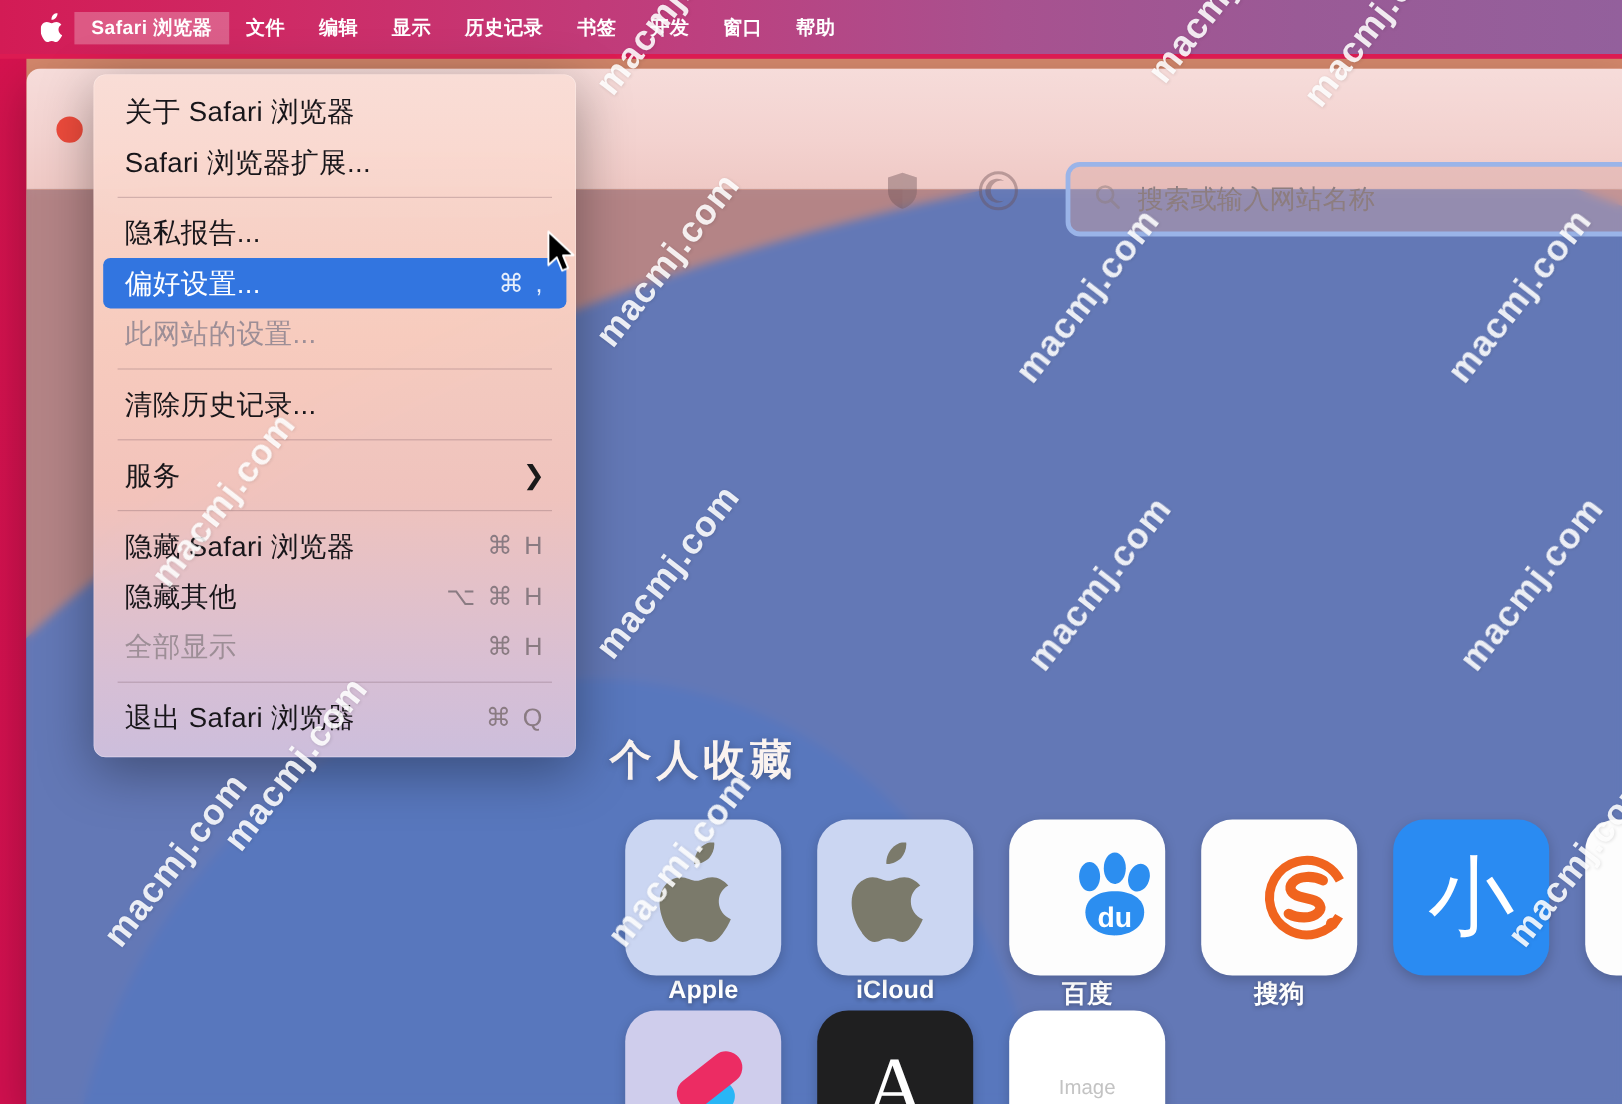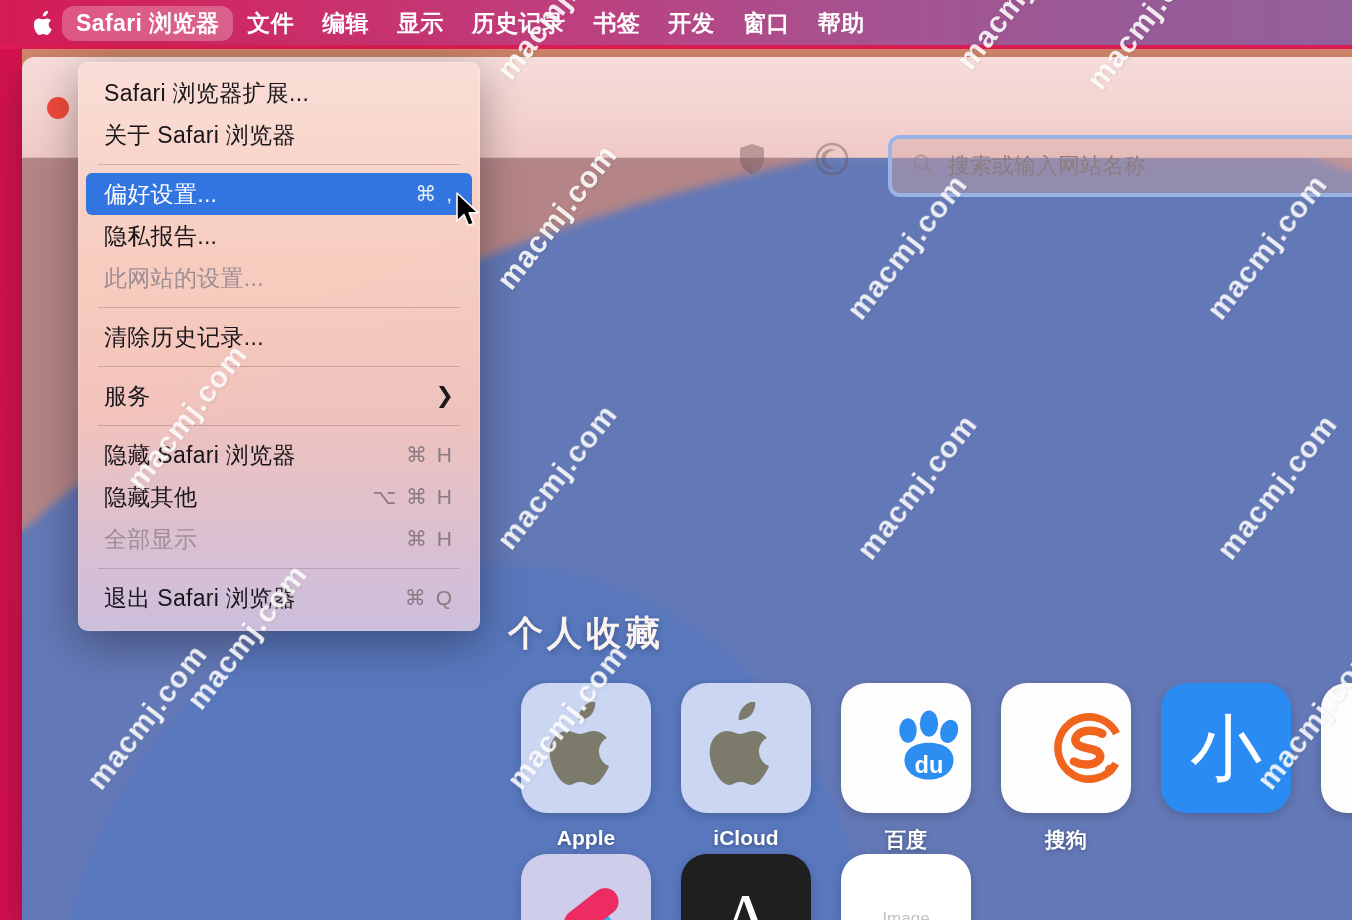--- a/index.html
+++ b/index.html
@@ -32,22 +32,22 @@
   
   #menubar {
     position:absolute; left:0; top:0; width:1352px; height:47px;
     background:linear-gradient(90deg,#D31B55 0%,#CE2B66 18%,#BE3F7E 42%,#A8518F 62%,#9A5A96 80%,#93609C 100%);
     display:flex; align-items:center; z-index:60;
     padding-left:28px;
   }
   .mb-apple { width:34px; display:flex; align-items:center; justify-content:center; cursor:default; }
   .mb-apple svg { display:block; }
   .mb-item {
-    color:#fff; font-size:23px; font-weight:600; letter-spacing:.4px;
-    padding:4px 14px; border-radius:12px; white-space:nowrap; cursor:default;
+    color:#fff; font-size:16px; font-weight:600; letter-spacing:.4px;
+    padding:4px 14px; border-radius:0; white-space:nowrap; cursor:default;
     line-height:1.2;
   }
   .mb-item.active { background:rgba(255,255,255,.26); }
   #menubar-underline {
     position:absolute; left:0; top:45px; width:1352px; height:4px;
     background:#DC1B52; z-index:61;
   }
 
   
   #safari-window {
@@ -95,21 +95,21 @@
     display:grid; grid-template-columns:repeat(6,160px); gap:0 0;
   }
   .tile { width:160px; display:flex; flex-direction:column; align-items:center; cursor:default; }
   .tile-icon {
     width:130px; height:130px; border-radius:26px;
     display:flex; align-items:center; justify-content:center;
     box-shadow:0 3px 10px rgba(0,0,0,.18); overflow:hidden;
     position:relative;
   }
   .tile-label {
-    margin-top:13px; color:#FFFFFF; font-size:21px; font-weight:600;
+    margin-top:1px; color:#FFFFFF; font-size:21px; font-weight:600;
     text-shadow:0 1px 4px rgba(0,0,0,.35); white-space:nowrap;
   }
   .ti-light { background:#CBD6F2; }
   .ti-white { background:#FDFDFD;padding-left:46px; }
   .ti-black { background:#1F1F20; }
   .ti-lav   { background:#CFCDEC; }
   .ti-blue  { background:#2A8BF2; }
   .ti-imgph { background:#FFFFFF; display:flex; align-items:center; justify-content:center;
               color:#C3C3C3; font-size:17px; }
 
@@ -305,39 +305,39 @@
   <div class="mb-item">书签</div>
   <div class="mb-item">开发</div>
   <div class="mb-item">窗口</div>
   <div class="mb-item">帮助</div>
 </div>
 <div id="menubar-underline"></div>
 
 <div id="app-menu">
 
   <div class="menu-row">
+    <span class="menu-label">关于 Safari 浏览器</span>
+    <span class="menu-shortcut"></span>
+  </div>
+
+  <div class="menu-row">
     <span class="menu-label">Safari 浏览器扩展...</span>
     <span class="menu-shortcut"></span>
   </div>
 
-  <div class="menu-row">
-    <span class="menu-label">关于 Safari 浏览器</span>
+  <div class="menu-sep"></div>
+
+  <div class="menu-row">
+    <span class="menu-label">隐私报告...</span>
     <span class="menu-shortcut"></span>
   </div>
-
-  <div class="menu-sep"></div>
 
   <div class="menu-row hl">
     <span class="menu-label">偏好设置...</span>
     <span class="menu-shortcut">⌘ ,</span>
-  </div>
-
-  <div class="menu-row">
-    <span class="menu-label">隐私报告...</span>
-    <span class="menu-shortcut"></span>
   </div>
 
   <div class="menu-row disabled">
     <span class="menu-label">此网站的设置...</span>
     <span class="menu-shortcut"></span>
   </div>
 
   <div class="menu-sep"></div>
 
   <div class="menu-row">

